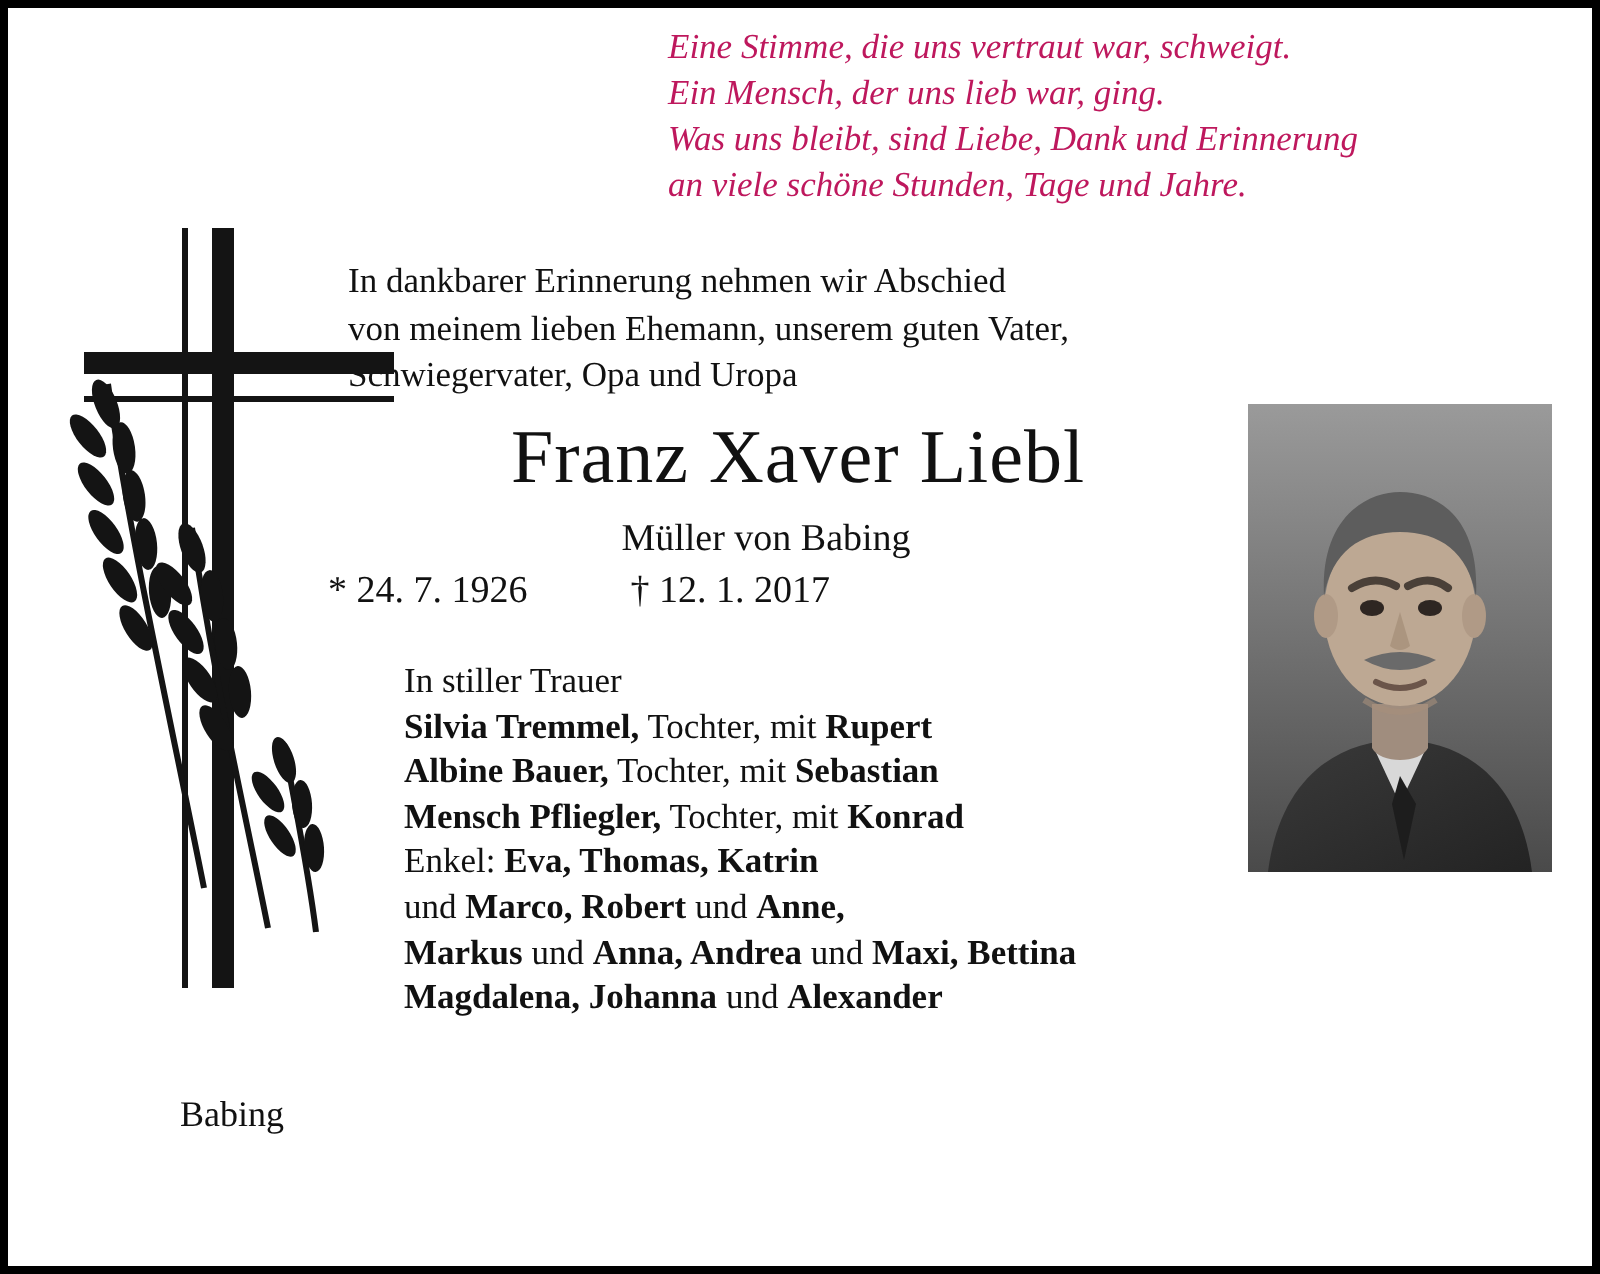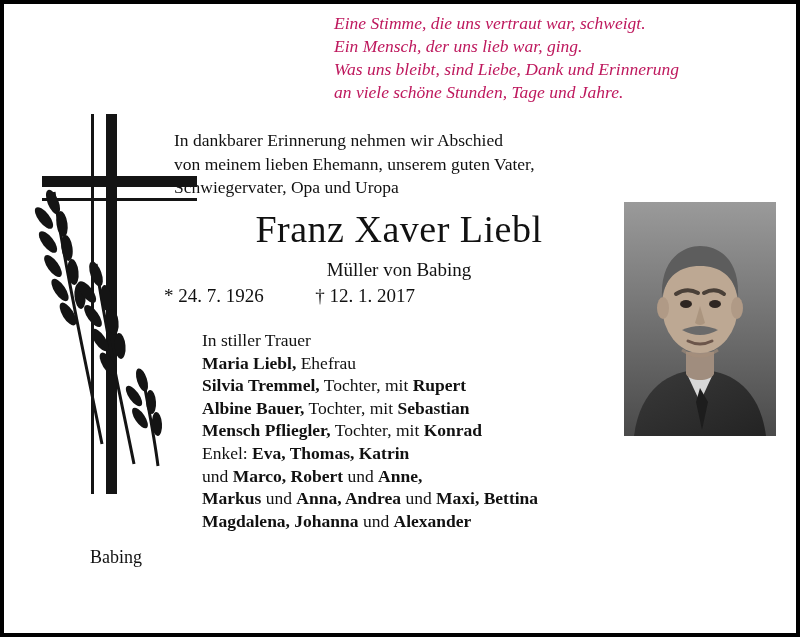--- a/index.html
+++ b/index.html
@@ -52,21 +52,21 @@
     left: 160px;
     top: 203px;
     width: 470px;
     text-align: center;
     font-size: 38px;
     letter-spacing: 0.5px;
     line-height: 44px;
   }
   .subname {
     position: absolute;
-    left: 160px;
+    left: 144px;
     top: 255px;
     width: 470px;
     text-align: center;
     font-size: 19px;
   }
   .dates {
     position: absolute;
     left: 160px;
     top: 281px;
     width: 470px;
@@ -151,21 +151,20 @@
   <div class="subname">Müller von Babing</div>
   <div class="dates">
     <span>* 24. 7. 1926</span>
     <span class="gap"></span>
     <span>† 12. 1. 2017</span>
   </div>
 
   <div class="mourners">
     <div class="ln">In stiller Trauer</div>
     <div id="mourner-lines">
-        <div class="ln"><b>Maria Liebl,</b><span> Ehefrau</span></div>
         <div class="ln"><b>Silvia Tremmel,</b><span> Tochter, mit </span><b>Rupert</b></div>
         <div class="ln"><b>Albine Bauer,</b><span> Tochter, mit </span><b>Sebastian</b></div>
         <div class="ln"><b>Mensch Pfliegler,</b><span> Tochter, mit </span><b>Konrad</b></div>
         <div class="ln"><span>Enkel: </span><b>Eva, Thomas, Katrin</b></div>
         <div class="ln"><span>und </span><b>Marco, Robert</b><span> und </span><b>Anne,</b></div>
         <div class="ln"><b>Markus</b><span> und </span><b>Anna, Andrea</b><span> und </span><b>Maxi, Bettina</b></div>
         <div class="ln"><b>Magdalena, Johanna</b><span> und </span><b>Alexander</b></div>
       </div>
   </div>
 

